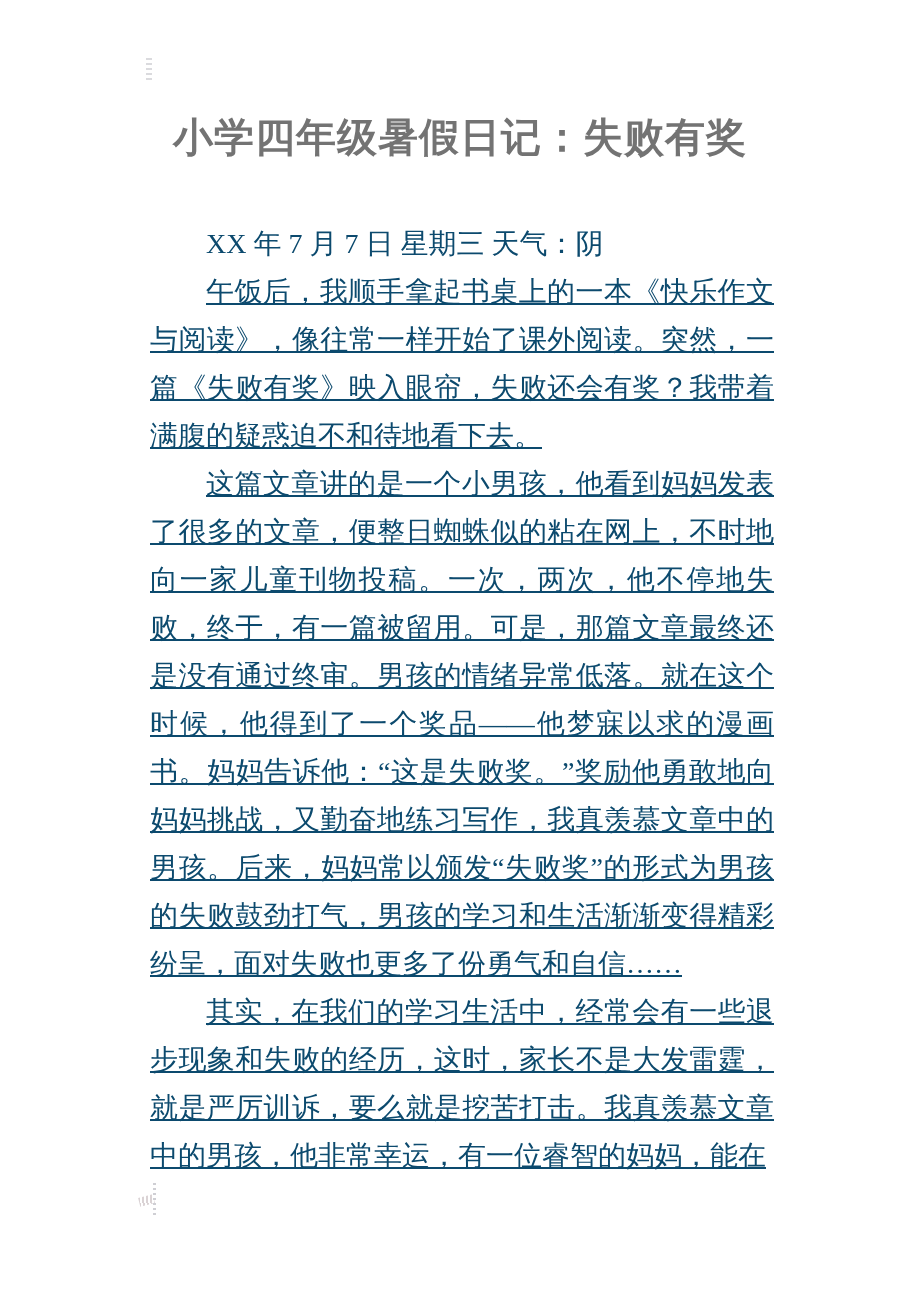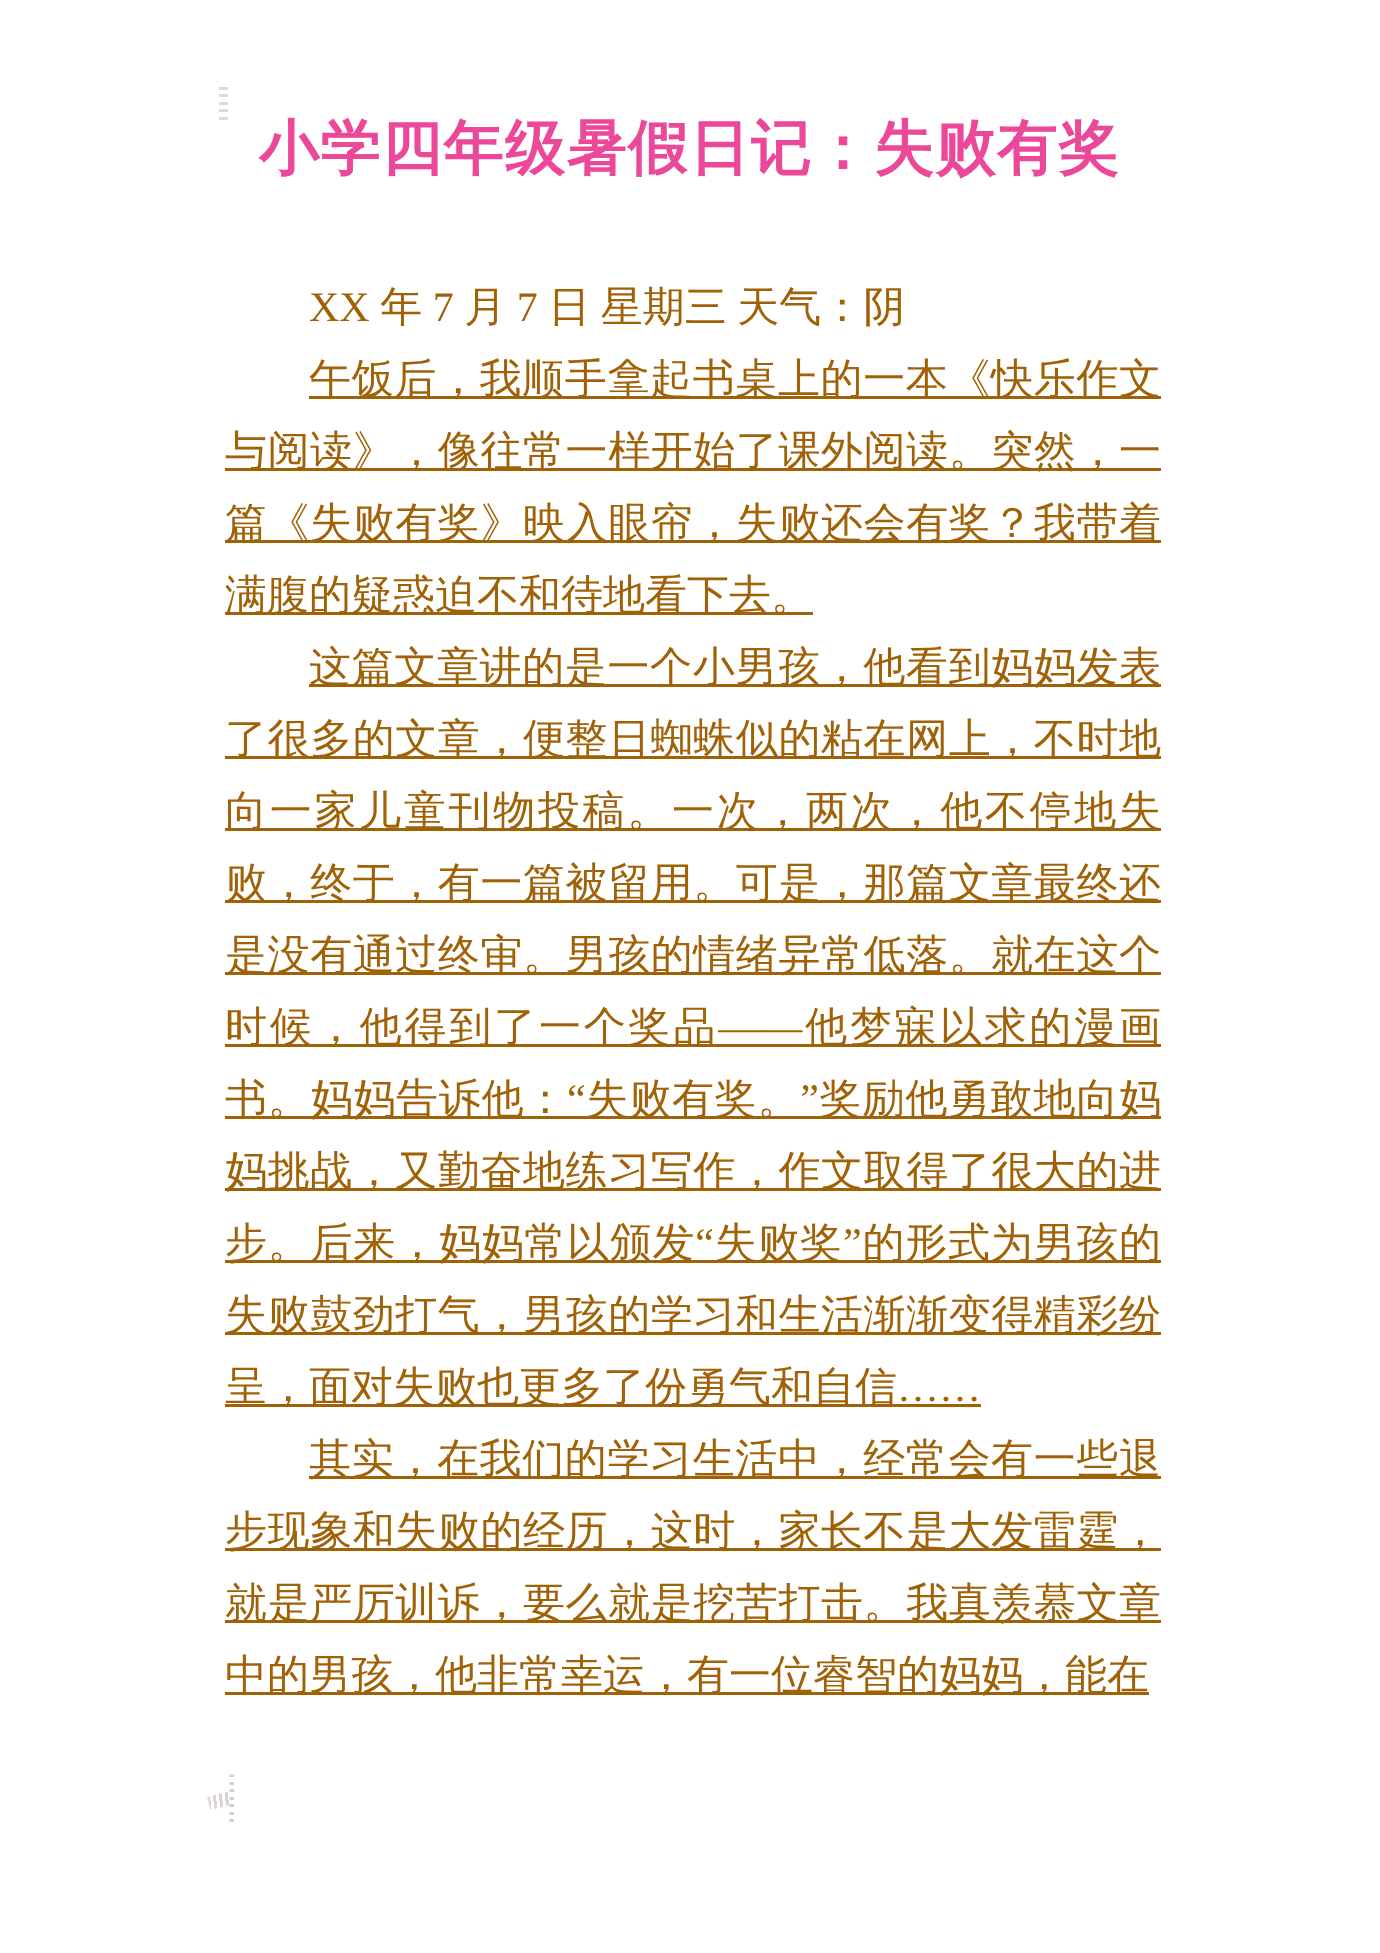--- a/index.html
+++ b/index.html
@@ -6,37 +6,37 @@
   .page {
     position: relative;
     width: 920px;
     height: 1302px;
     background: #ffffff;
     overflow: hidden;
     font-family: "Liberation Serif", "DejaVu Serif", serif;
   }
   .doc-title {
     margin: 0;
-    padding-top: 76px;
+    padding-top: 114px;
     text-align: center;
     font-family: "Liberation Sans", "DejaVu Sans", sans-serif;
     font-weight: bold;
     font-size: 40px;
     line-height: 47px;
     letter-spacing: 1px;
-    color: #ec4899;
+    color: #737373;
   }
   .doc-body {
     margin-top: 59px;
     margin-left: 150px;
     width: 624px;
     font-size: 28px;
     line-height: 48px;
     text-align: justify;
-    color: #a16207;
+    color: #0c4a6e;
   }
   .date-line {
     text-indent: 2em;
     text-align: left;
   }
   .doc-body p {
     margin: 0;
     text-indent: 2em;
     text-decoration: underline;
   }
@@ -74,20 +74,20 @@
 
 <div class="page">
 
   <span class="artifact-top"></span>
 
   <h1 class="doc-title">小学四年级暑假日记：失败有奖</h1>
 
   <div class="doc-body">
     <div class="date-line">XX 年 7 月 7 日  星期三  天气：阴</div>
     <p>午饭后，我顺手拿起书桌上的一本《快乐作文与阅读》，像往常一样开始了课外阅读。突然，一篇《失败有奖》映入眼帘，失败还会有奖？我带着满腹的疑惑迫不和待地看下去。</p>
-    <p>这篇文章讲的是一个小男孩，他看到妈妈发表了很多的文章，便整日蜘蛛似的粘在网上，不时地向一家儿童刊物投稿。一次，两次，他不停地失败，终于，有一篇被留用。可是，那篇文章最终还是没有通过终审。男孩的情绪异常低落。就在这个时候，他得到了一个奖品——他梦寐以求的漫画书。妈妈告诉他：“失败有奖。”奖励他勇敢地向妈妈挑战，又勤奋地练习写作，作文取得了很大的进步。后来，妈妈常以颁发“失败奖”的形式为男孩的失败鼓劲打气，男孩的学习和生活渐渐变得精彩纷呈，面对失败也更多了份勇气和自信……</p>
+    <p>这篇文章讲的是一个小男孩，他看到妈妈发表了很多的文章，便整日蜘蛛似的粘在网上，不时地向一家儿童刊物投稿。一次，两次，他不停地失败，终于，有一篇被留用。可是，那篇文章最终还是没有通过终审。男孩的情绪异常低落。就在这个时候，他得到了一个奖品——他梦寐以求的漫画书。妈妈告诉他：“这是失败奖。”奖励他勇敢地向妈妈挑战，又勤奋地练习写作，我真羡慕文章中的男孩。后来，妈妈常以颁发“失败奖”的形式为男孩的失败鼓劲打气，男孩的学习和生活渐渐变得精彩纷呈，面对失败也更多了份勇气和自信……</p>
     <p>其实，在我们的学习生活中，经常会有一些退步现象和失败的经历，这时，家长不是大发雷霆，就是严厉训诉，要么就是挖苦打击。我真羡慕文章中的男孩，他非常幸运，有一位睿智的妈妈，能在</p>
   </div>
 
   <span class="artifact-bottom-line"></span>
   <span class="artifact-bottom-smudge"></span>
 
 </div>
 
 </body></html>

